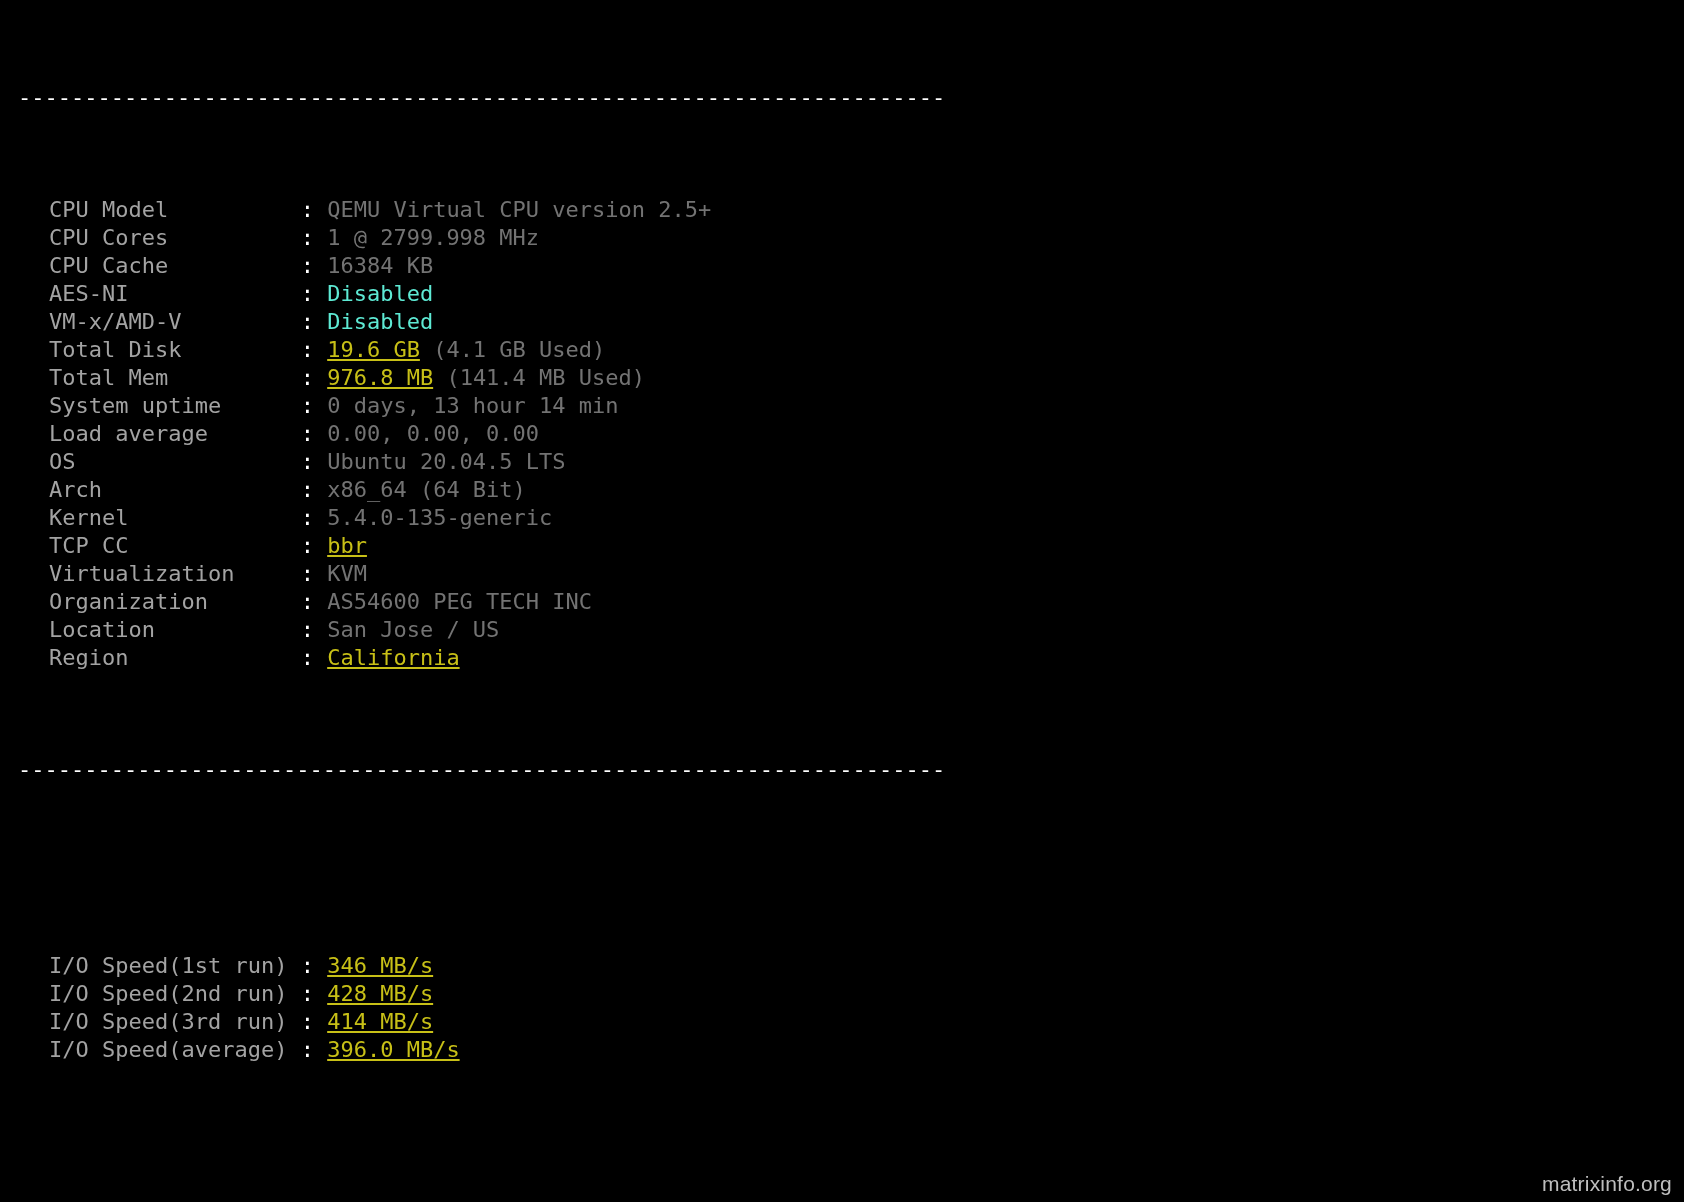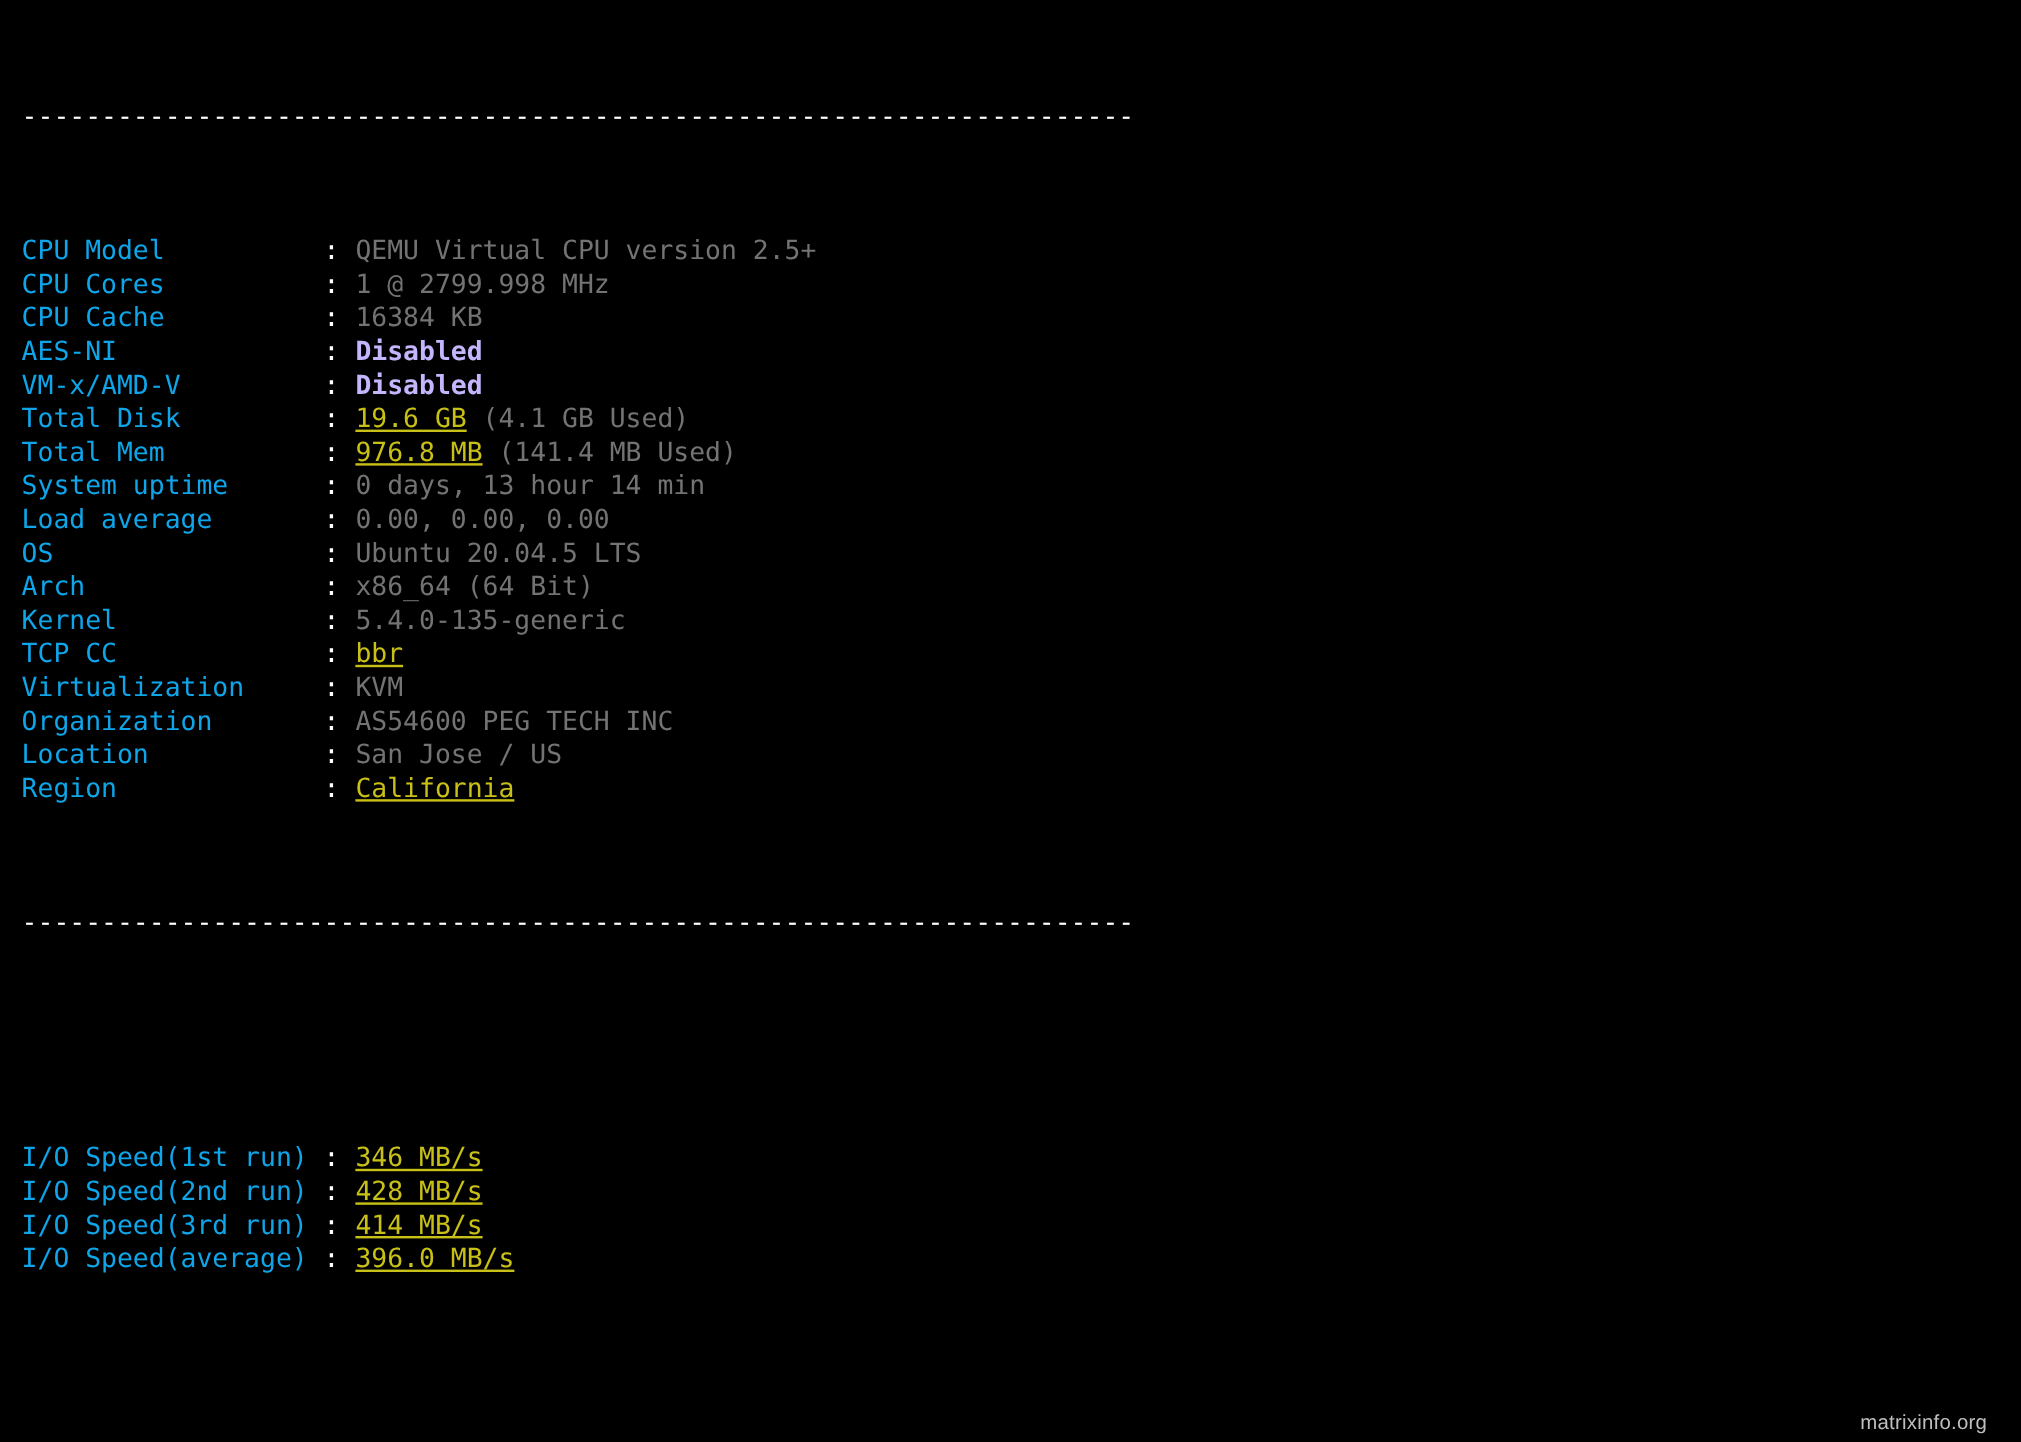--- a/index.html
+++ b/index.html
@@ -41,31 +41,31 @@
     color: #ffffff;
     height: 28px;
     line-height: 28px;
     white-space: pre;
     overflow: hidden;
     letter-spacing: 0px;
   }
   .blank { height: 28px; line-height: 28px; }
   .c  { color: #737373; }
   .y  { color: #c8c017; text-decoration: underline; }
-  .r  { color: #c4b5fd; font-weight: bold; }
-  .lbl { color: #0ea5e9; }
+  .r  { color: #5eead4; }
+  .lbl { color: #a3a3a3; margin-left: 31px; }
   .colon { color: #ffffff; }
 
   .watermark {
     position: absolute;
-    right: 28px;
+    right: 12px;
     bottom: 6px;
     color: #cfcfcf;
     font-family: "Liberation Sans", sans-serif;
-    font-size: 17px;
+    font-size: 21px;
     letter-spacing: 0.2px;
     opacity: 0.92;
   }
 </style>
 </head>
 <body>
 
 <div id="terminal">
   <div class="screen">
 

